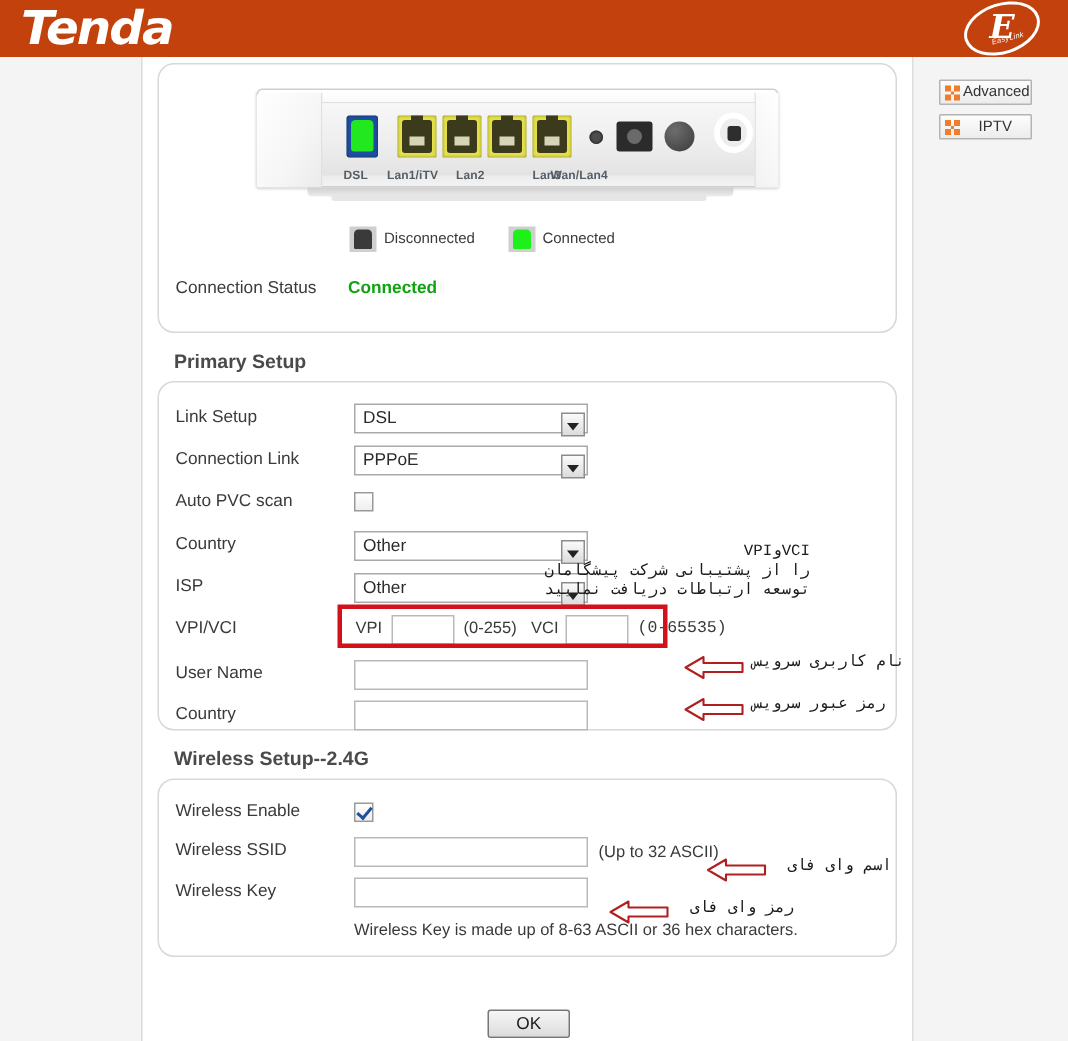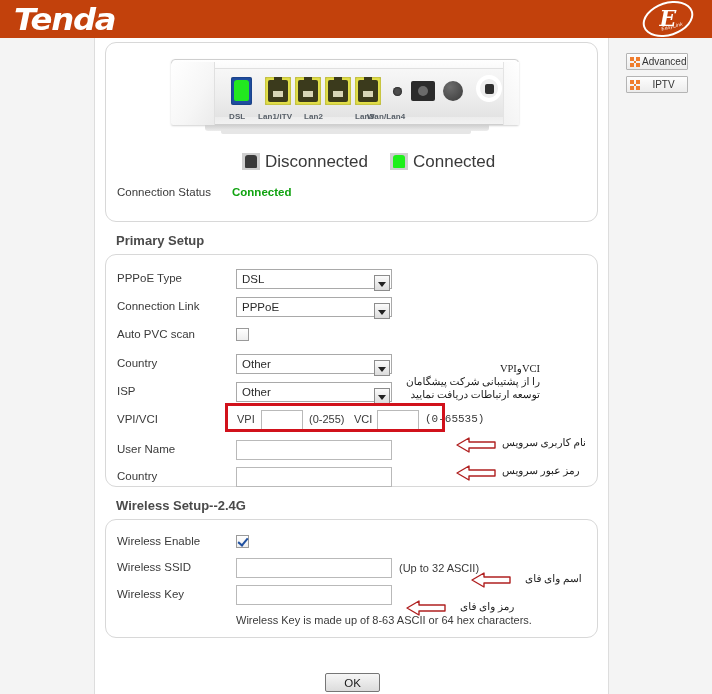--- a/index.html
+++ b/index.html
@@ -272,23 +272,23 @@
     width: 290px;
     font-size: 8px;
     color: #555d66;
     font-weight: bold;
     letter-spacing: .1px;
   }
   .port-labels span { position: absolute; top: 0; }
 
   
   .legend {
-    position: absolute; left: 136px; top: 108px;
+    position: absolute; left: 127px; top: 108px;
     height: 18px;
-    font-size: 17px;
+    font-size: 10px;
     color: #3a3a3a;
   }
   .legend .sw {
     position: relative;
     display: inline-block;
     width: 18px; height: 17px;
     vertical-align: middle;
     background: #cfcfcf;
     margin-right: 5px;
   }
@@ -402,21 +402,21 @@
     left: 225px; top: 403px;
     width: 220px; height: 29px;
     border: 3px solid #d1111b;
     pointer-events: none;
   }
 
   
   .fa {
     position: absolute;
     direction: rtl;
-    font-family: Liberation Serif, serif;
+    font-family: Liberation Mono, monospace;
     font-size: 10.5px;
     color: #1b1b1b;
     white-space: nowrap;
     text-align: right;
     line-height: 13px;
   }
   .arrow {
     position: absolute;
     width: 42px; height: 18px;
   }
@@ -527,21 +527,21 @@
         <span class="ctl">Connection Status</span>
         <span class="cval" style="color: rgb(16, 163, 16);">Connected</span>
       </div>
     </div>
 
     <div class="section-title">Primary Setup</div>
 
     <div class="panel" id="primary-panel">
 
       <div class="frow" style="top:14px;">
-        <span class="flabel">PPPoE Type</span>
+        <span class="flabel">Link Setup</span>
         <span class="ctrl">
           <span class="selwrap">
             <select class="sel" id="sel-link-type"><option value="DSL">DSL</option><option value="Ethernet">Ethernet</option></select>
             <span class="arrowbtn"></span>
           </span>
         </span>
       </div>
 
       <div class="frow" style="top:42px;">
         <span class="flabel">Connection Link</span>
@@ -627,21 +627,21 @@
       </div>
 
       <div class="frow" style="top:65px;">
         <span class="flabel">Wireless Key</span>
         <span class="ctrl">
           <input type="text" class="txt wide" id="in-key" style="">
         </span>
       </div>
 
       <div class="frow" style="top:92px;left:130px;width:330px;">
-        <span class="hint" style="position:absolute;left:0;top:2px;">Wireless Key is made up of 8-63 ASCII or 64 hex characters.</span>
+        <span class="hint" style="position:absolute;left:0;top:2px;">Wireless Key is made up of 8-63 ASCII or 36 hex characters.</span>
       </div>
     </div>
   </div>
 
   <div class="redbox" style="border-color: rgb(209, 17, 27);"></div>
 
   <div class="fa" style="left:430px;top:362px;width:110px;text-align:right;">
     <div>VCIوVPI</div>
     <div>را از پشتیبانی شرکت پیشگامان</div>
     <div>توسعه ارتباطات دریافت نمایید</div>

